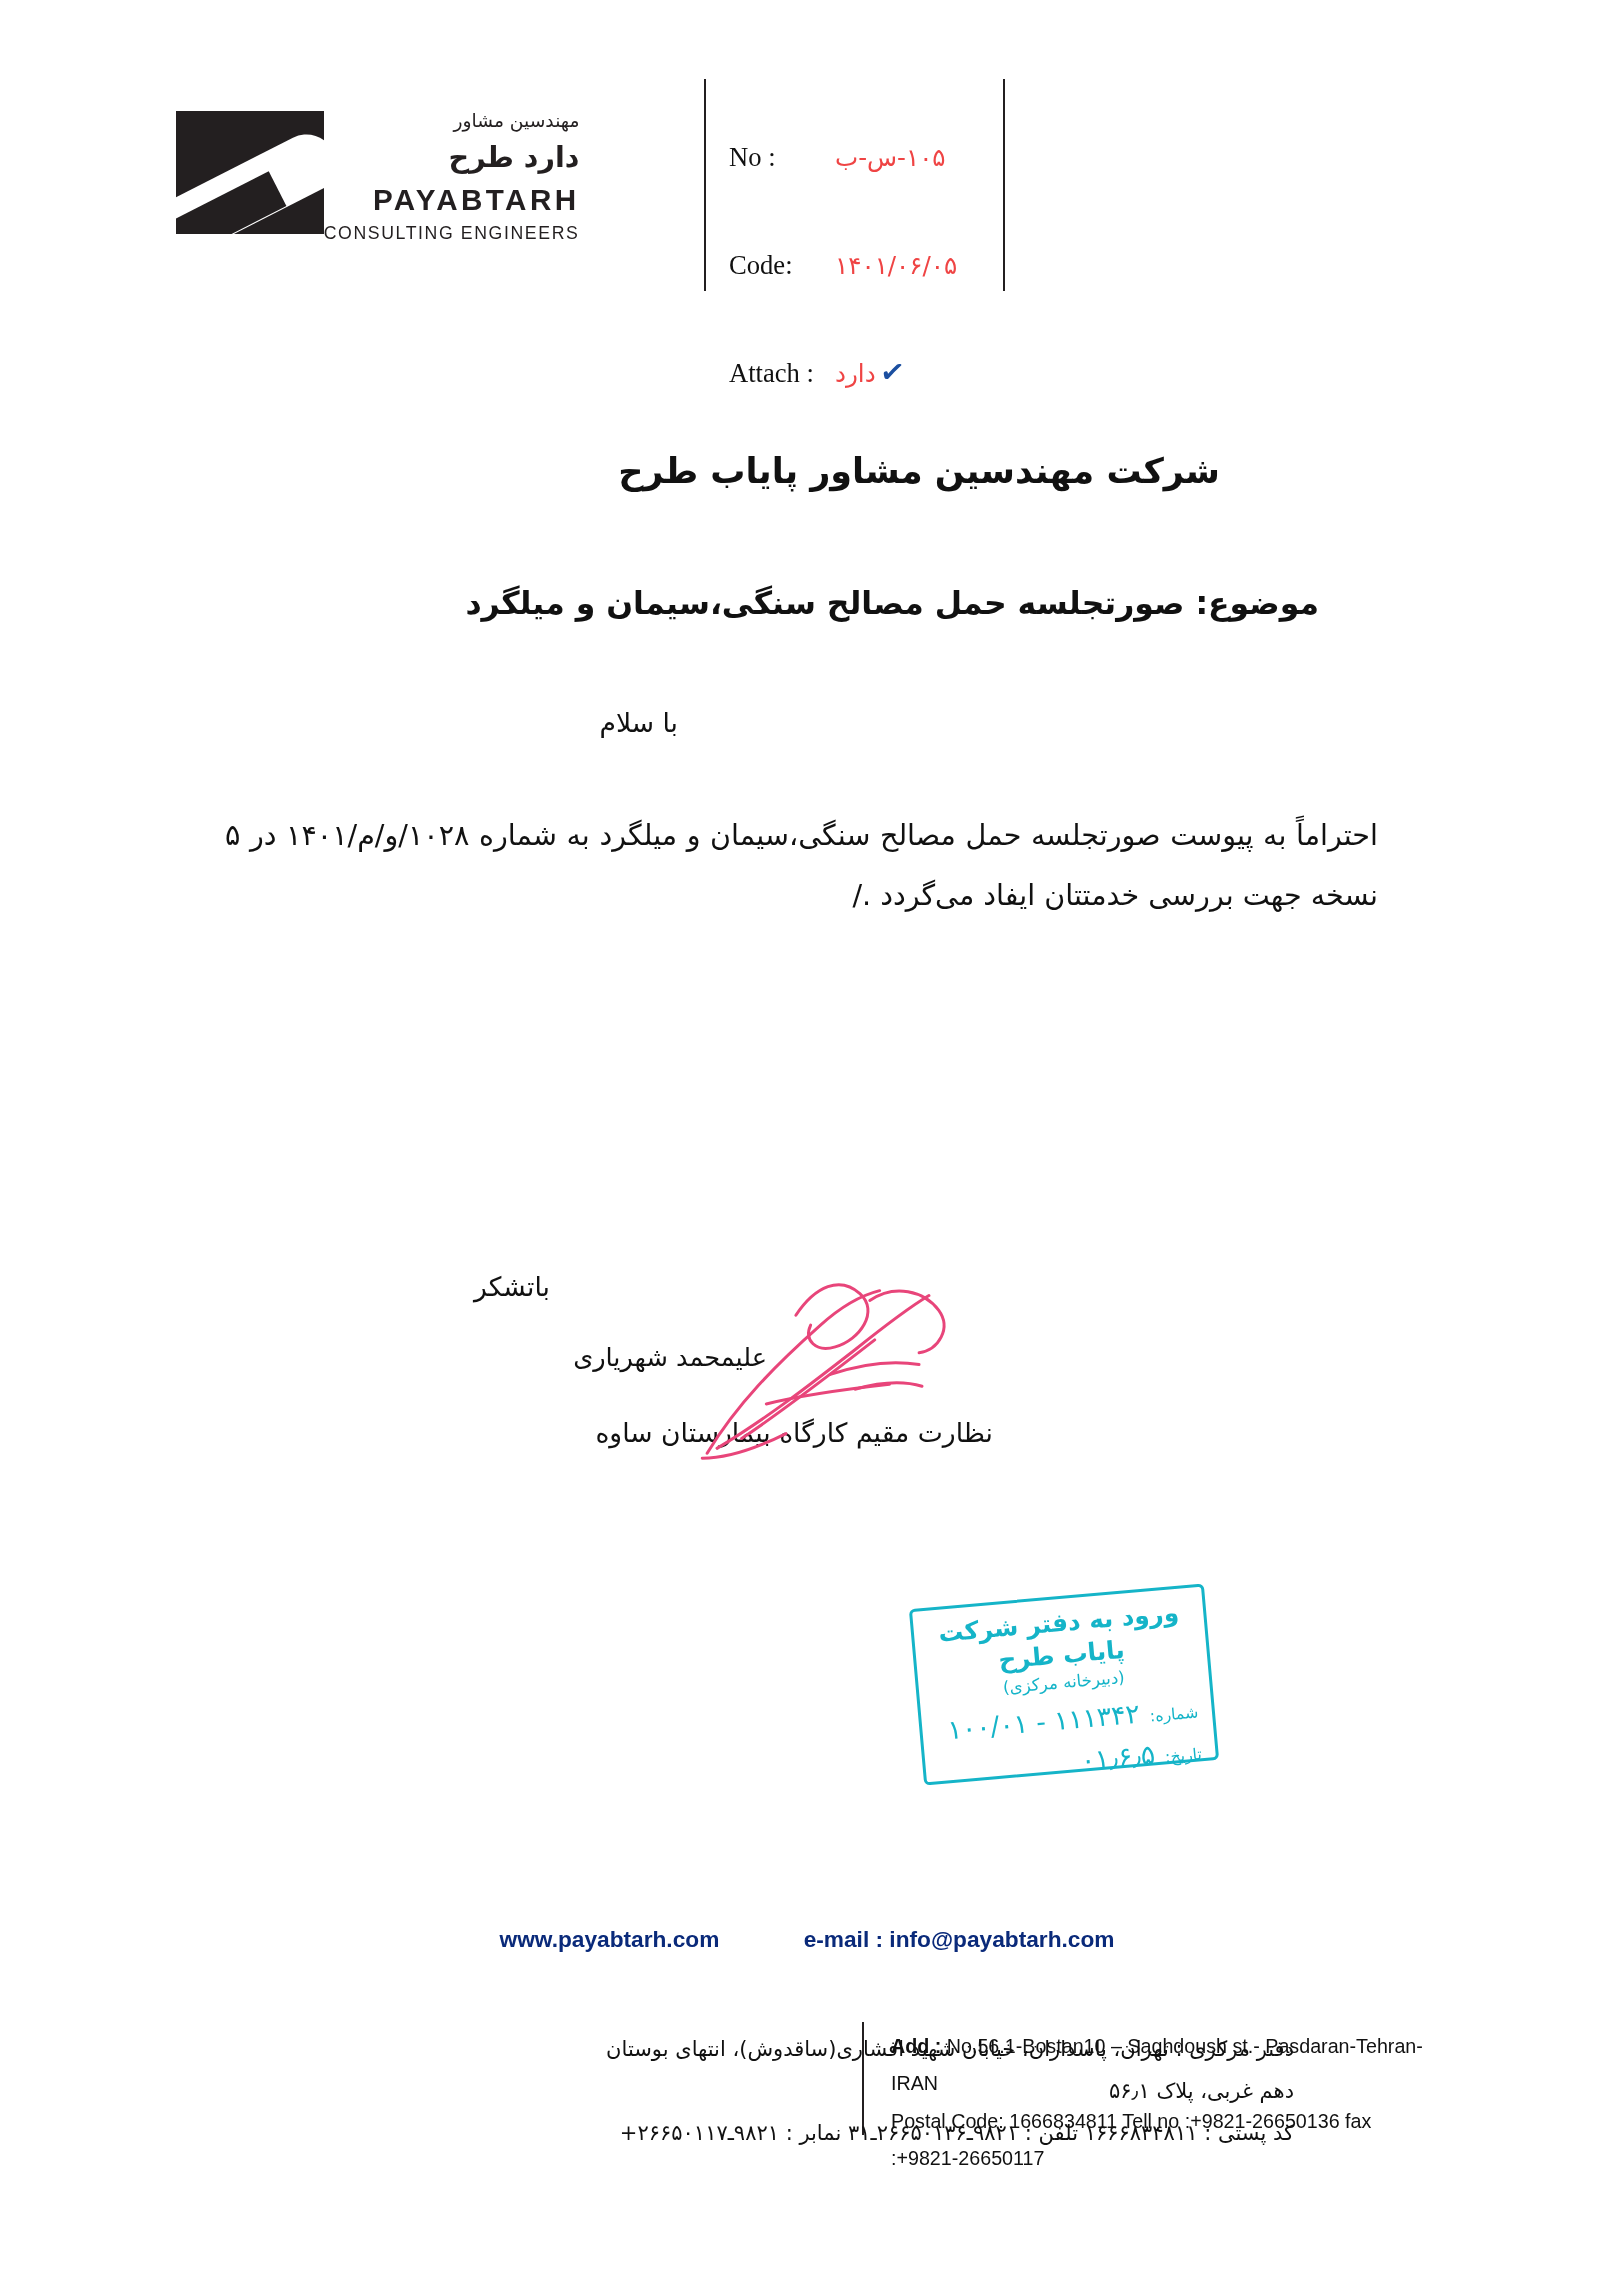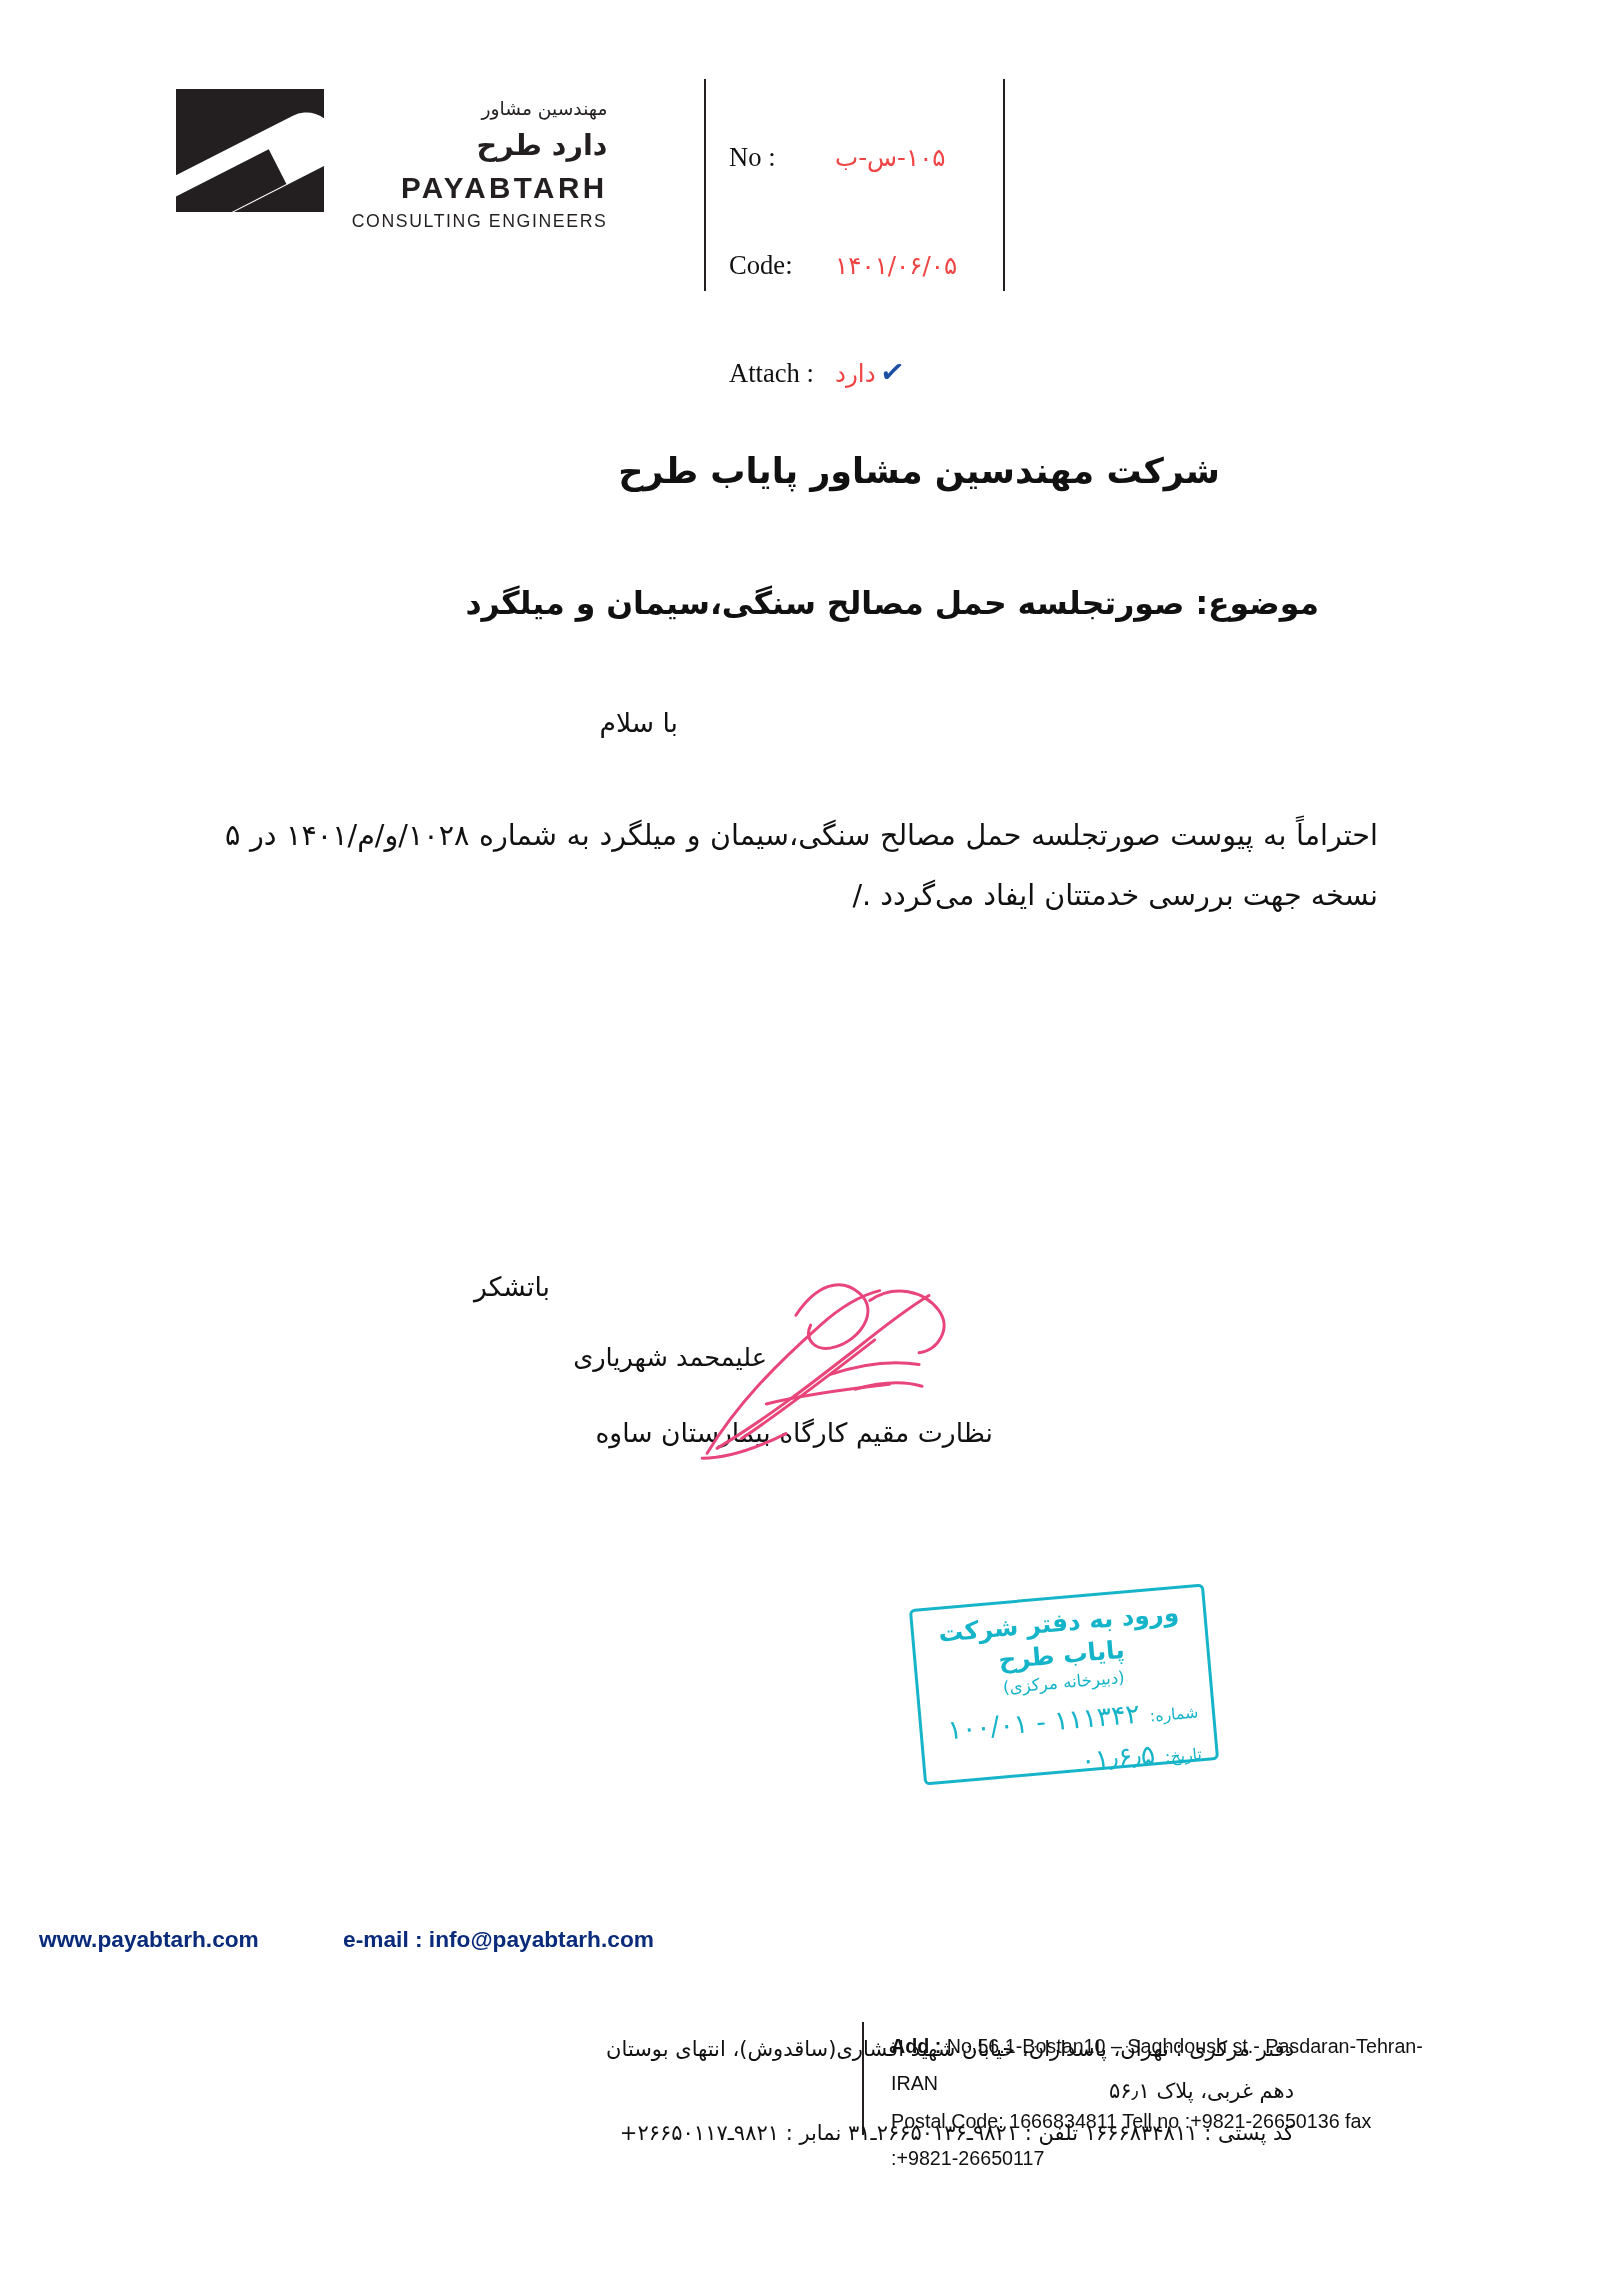--- a/index.html
+++ b/index.html
@@ -26,22 +26,21 @@
   }
 
   .logo-block {
     position: absolute;
     left: 158px;
     top: 29.6px;
     width: 512px;
     height: 167px;
     display: flex;
     flex-direction: row-reverse;
-    align-items: flex-start;
-    gap: 28px;
+    align-items: center;
   }
   .logo-mark {
     width: 148px;
     height: 123px;
     background: #231f20;
     position: relative;
     margin-left: 17.7px;
     overflow: hidden;
   }
   .logo-mark::before {
@@ -287,21 +286,21 @@
 
   
   .footer {
     position: absolute;
     bottom: 148px;
     left: 0;
     width: 1614px;
     direction: ltr;
   }
   .footer-web {
-    text-align: left;
+    text-align: center;
     font-family: "Liberation Sans", sans-serif;
     font-size: 22.7px;
     font-weight: bold;
     color: #0a2a7a;
     margin-bottom: 69px;
   }
   .footer-web span { margin: 0 39px; }
 
   .footer-cols {
     position: relative;

